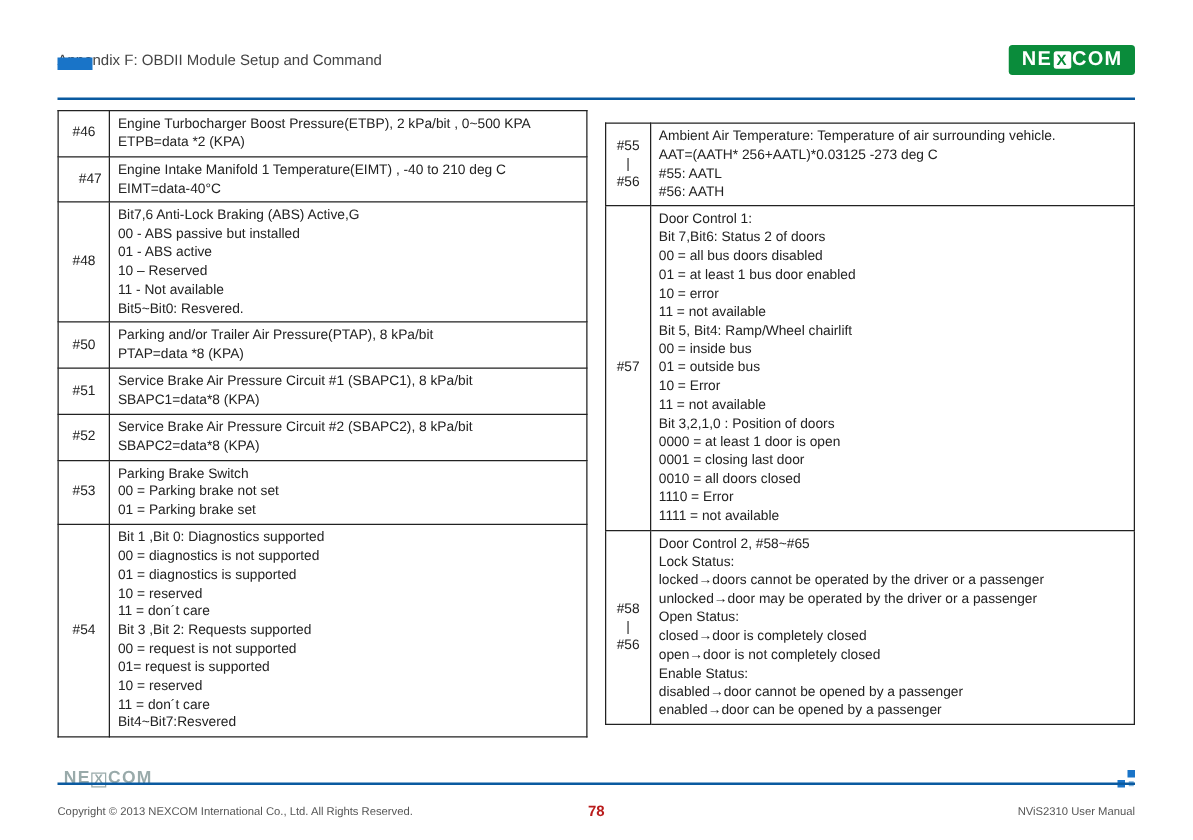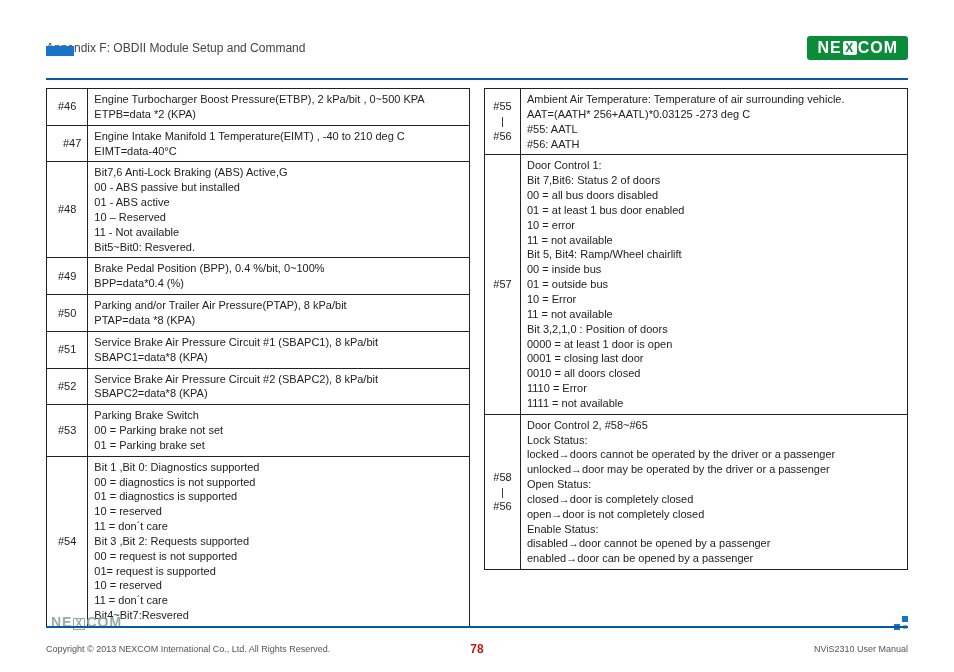--- a/index.html
+++ b/index.html
@@ -55,20 +55,21 @@
     height: 10px;
     background: #1974c8;
   }
   .content {
     position: absolute;
     top: 88px;
     left: 46px;
     right: 46px;
     display: flex;
     gap: 14px;
+    align-items: center;
   }
   .col { flex: 1; }
   table {
     border-collapse: collapse;
     width: 100%;
     font-size: 11px;
     line-height: 1.35;
   }
   td {
     border: 1px solid #222;
@@ -157,25 +158,20 @@
 EIMT=data-40°C</td>
           </tr>
           <tr>
             <td class="idx" style="white-space: pre-line;">#48</td>
             <td style="white-space: pre-line;">Bit7,6 Anti-Lock Braking (ABS) Active,G
 00 - ABS passive but installed
 01 - ABS active
 10 – Reserved
 11 - Not available
 Bit5~Bit0: Resvered.</td>
-          </tr>
-          <tr>
-            <td class="idx" style="white-space: pre-line;">#49</td>
-            <td style="white-space: pre-line;">Brake Pedal Position (BPP), 0.4 %/bit, 0~100%
-BPP=data*0.4 (%)</td>
           </tr>
           <tr>
             <td class="idx" style="white-space: pre-line;">#50</td>
             <td style="white-space: pre-line;">Parking and/or Trailer Air Pressure(PTAP), 8 kPa/bit
 PTAP=data *8 (KPA)</td>
           </tr>
           <tr>
             <td class="idx" style="white-space: pre-line;">#51</td>
             <td style="white-space: pre-line;">Service Brake Air Pressure Circuit #1 (SBAPC1), 8 kPa/bit
 SBAPC1=data*8 (KPA)</td>

